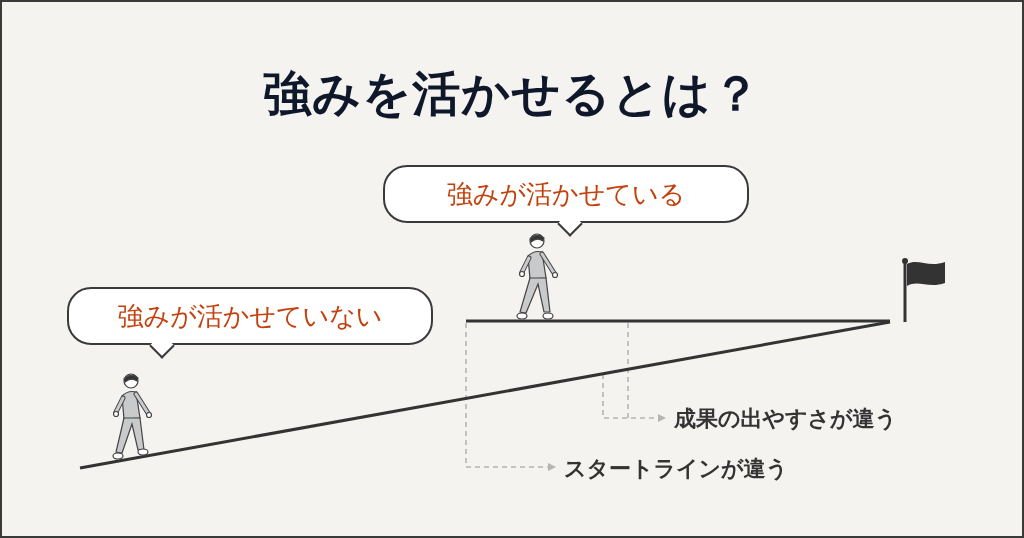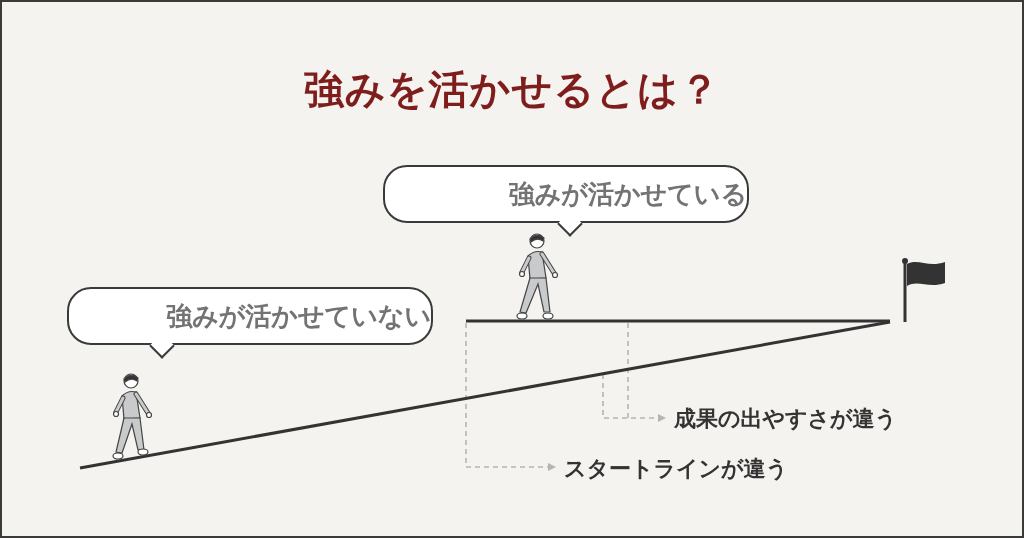--- a/index.html
+++ b/index.html
@@ -10,31 +10,31 @@
   .frame {
     position: relative;
     width: 1024px; height: 538px;
     box-sizing: border-box;
     border: 2px solid #3a3a3a;
     background: #f4f3ef;
   }
   .title {
     position: absolute; left: 0; right: 0; top: 60px;
     text-align: center;
-    font-size: 40px; font-weight: bold; color: #7f1d1d;
+    font-size: 48px; font-weight: bold; color: #0f172a;
     letter-spacing: 1px;
   }
   .bubble {
     position: absolute;
     background: #ffffff;
     border: 2.5px solid #3a3a3a;
     border-radius: 24px;
     box-sizing: border-box;
-    display: flex; align-items: center; justify-content: flex-end;
-    font-size: 26px; font-weight: bold; color: #737373;
+    display: flex; align-items: center; justify-content: center;
+    font-size: 26px; font-weight: normal; color: #c2410c;
   }
   .bubble .tail {
     position: absolute; bottom: -12px;
     width: 16px; height: 16px;
     background: #ffffff;
     border-right: 2.5px solid #3a3a3a;
     border-bottom: 2.5px solid #3a3a3a;
     transform: rotate(45deg);
   }
   .label {

